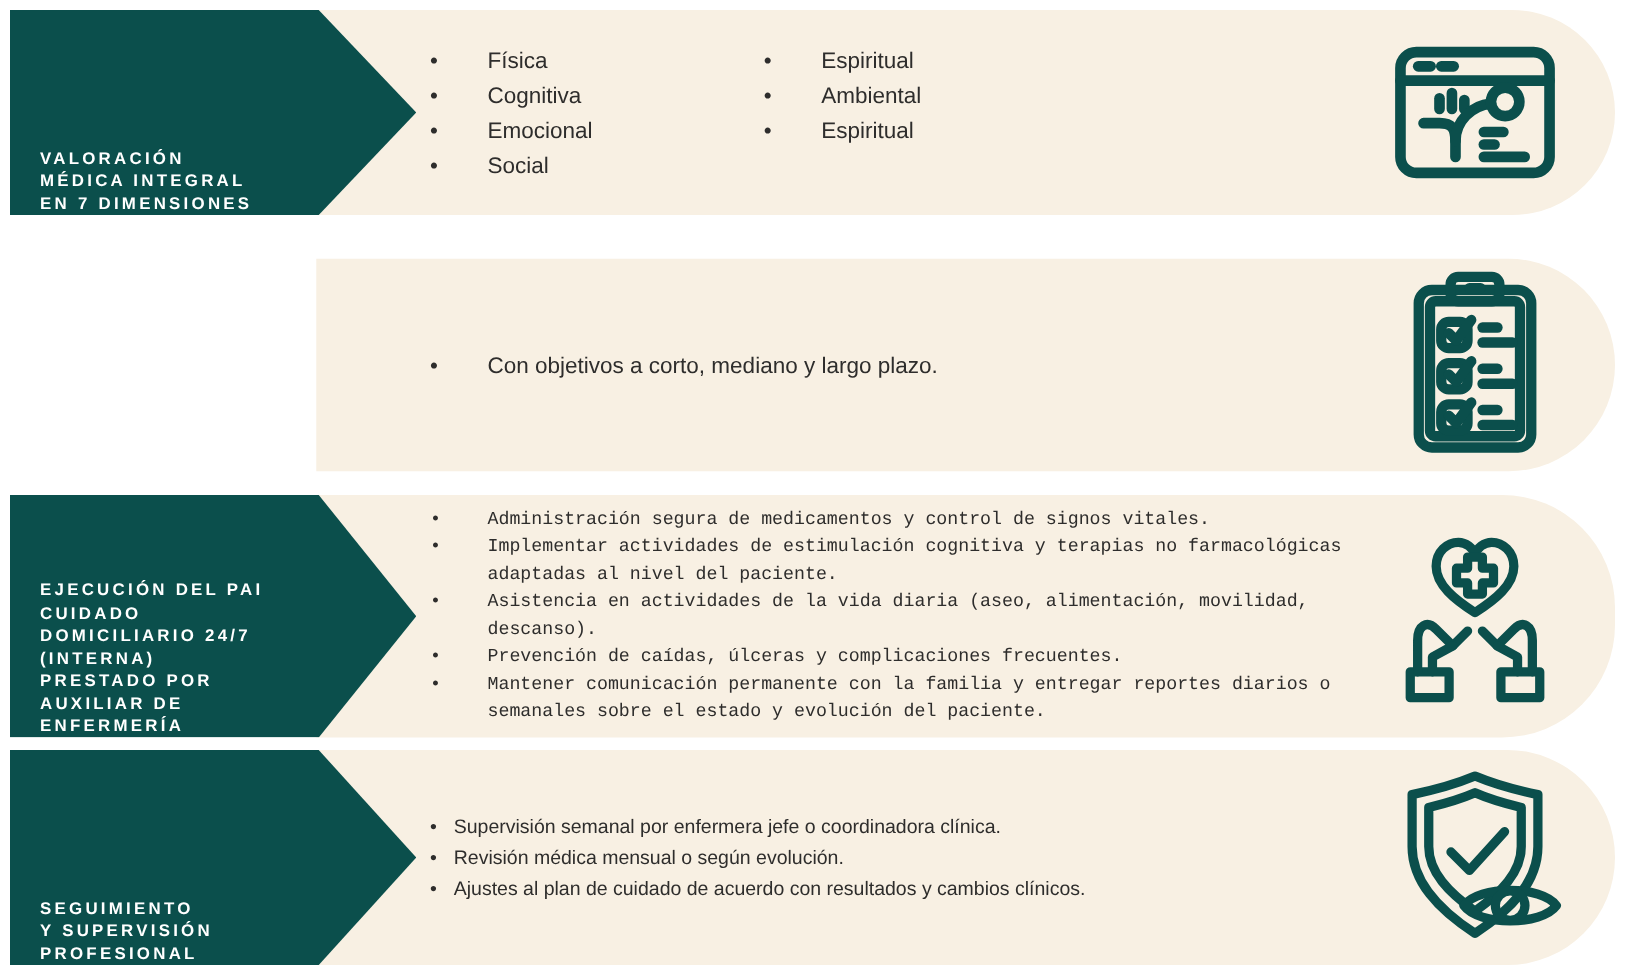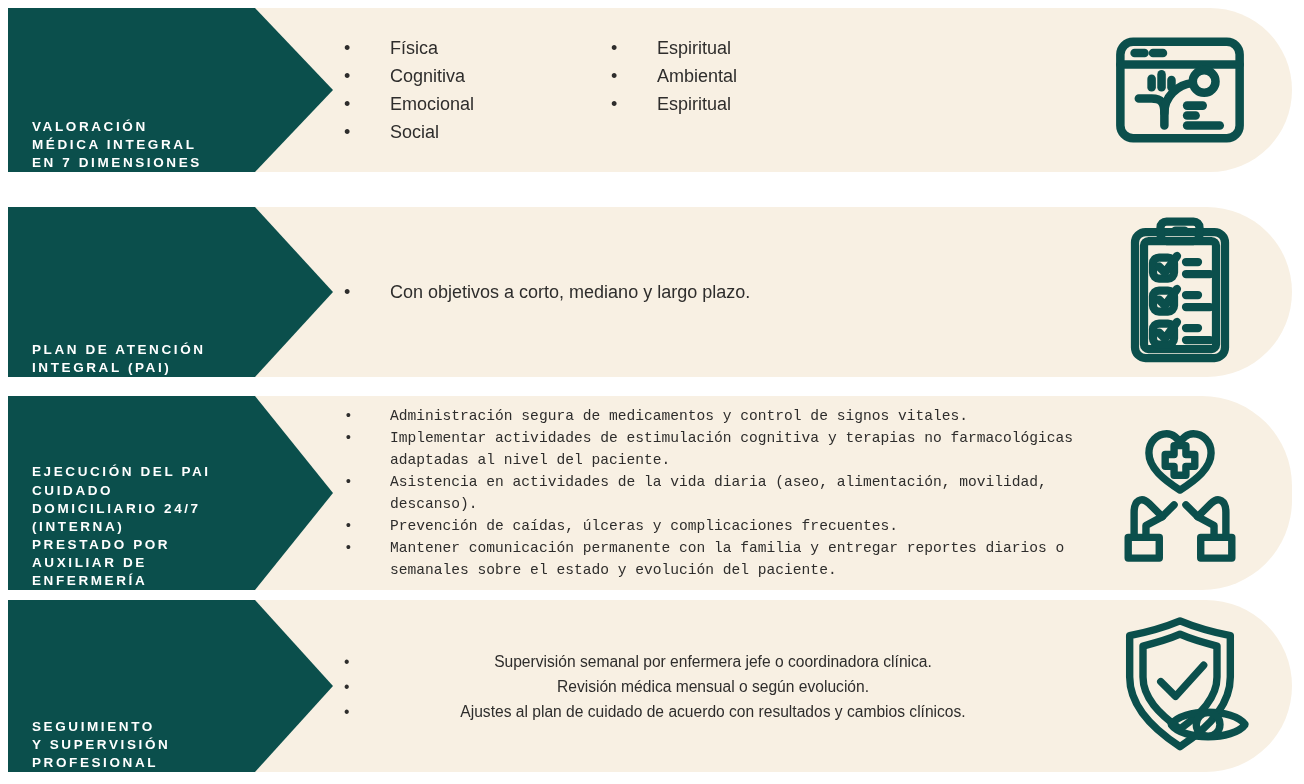--- a/index.html
+++ b/index.html
@@ -34,21 +34,21 @@
   ul{list-style:none;margin:12px;padding:0;}
   li{position:relative;color:var(--txt);}
   li::before{content:"\2022";position:absolute;left:0;top:0;color:var(--txt);}
   
   .big li{font-size:18px;line-height:28px;padding-left:46px;}
   .cols{display:flex;}
   .cols ul:first-child{width:243px;}
   
   .r3 li{font-size:14.6px;line-height:22px;padding-left:46px;width:716px;font-family:Liberation Mono, monospace;}
   
-  .r4 li{font-size:15.6px;line-height:25px;padding-left:19px;width:700px;text-align:center;}
+  .r4 li{font-size:15.6px;line-height:25px;padding-left:19px;width:700px;}
   .iconbox{
     position:absolute;right:46px;top:0;bottom:0;width:156px;
     display:flex;align-items:center;justify-content:center;
   }
   svg.icn{fill:none;stroke:var(--teal);stroke-linecap:round;stroke-linejoin:round;overflow:visible;}
 </style>
 </head>
 <body>
 
 <div class="row" style="top:8px;height:164px;">
@@ -89,26 +89,20 @@
       <circle cx="67" cy="44" r="8"></circle>
       <line x1="55" y1="61" x2="66" y2="61"></line>
       <line x1="55" y1="68" x2="61" y2="68"></line>
       <line x1="55" y1="75" x2="78" y2="75"></line>
     </svg>
   </div>
 </div>
 
 <div class="row" style="top:207px;height:170px;">
   <div class="panel"></div>
-  <div class="arrow">
-    <div class="label">
-      <div>PLAN DE ATENCIÓN</div>
-      <div>INTEGRAL (PAI)</div>
-    </div>
-  </div>
   <div class="bullets big">
     <ul>
       <li>Con objetivos a corto, mediano y largo plazo.</li>
     </ul>
   </div>
   <div class="iconbox">
     <svg class="icn" width="150" height="150" viewBox="0 0 100 100" stroke-width="5.5">
       <rect x="20" y="10" width="60" height="84" rx="7"></rect>
       <rect x="26" y="16" width="48" height="72" rx="3"></rect>
       <rect x="37" y="3" width="26" height="13" rx="4"></rect>

